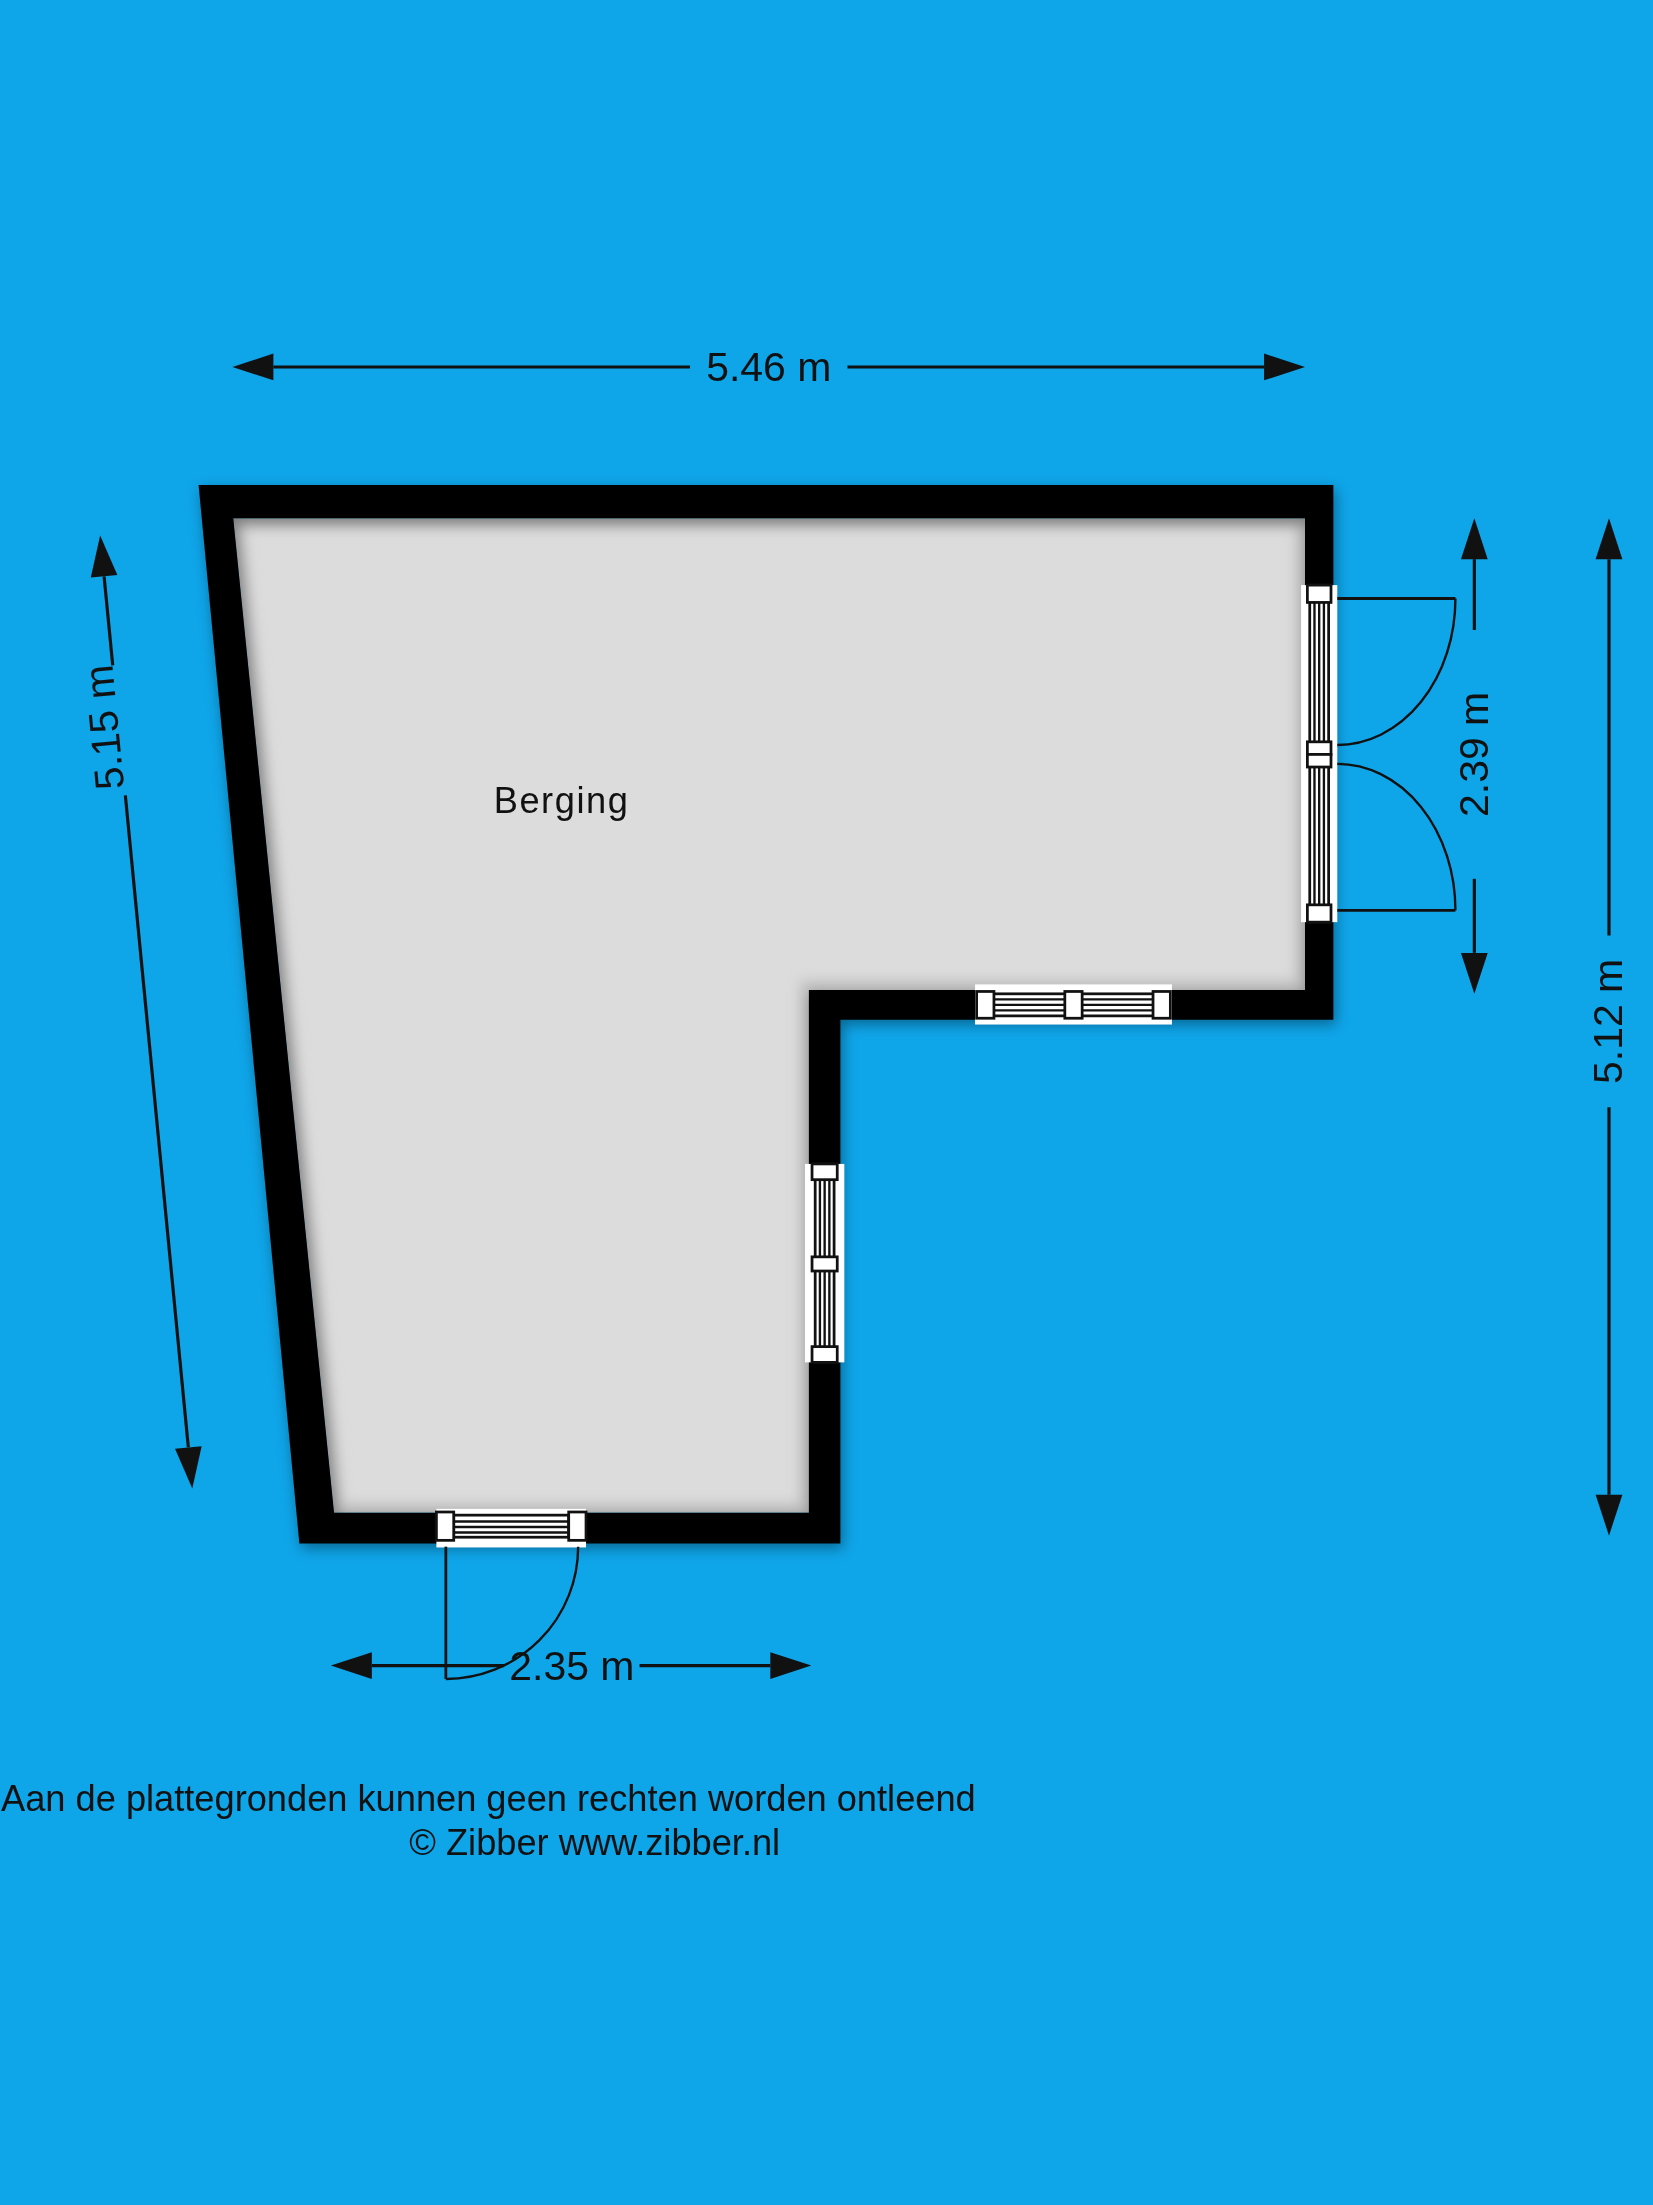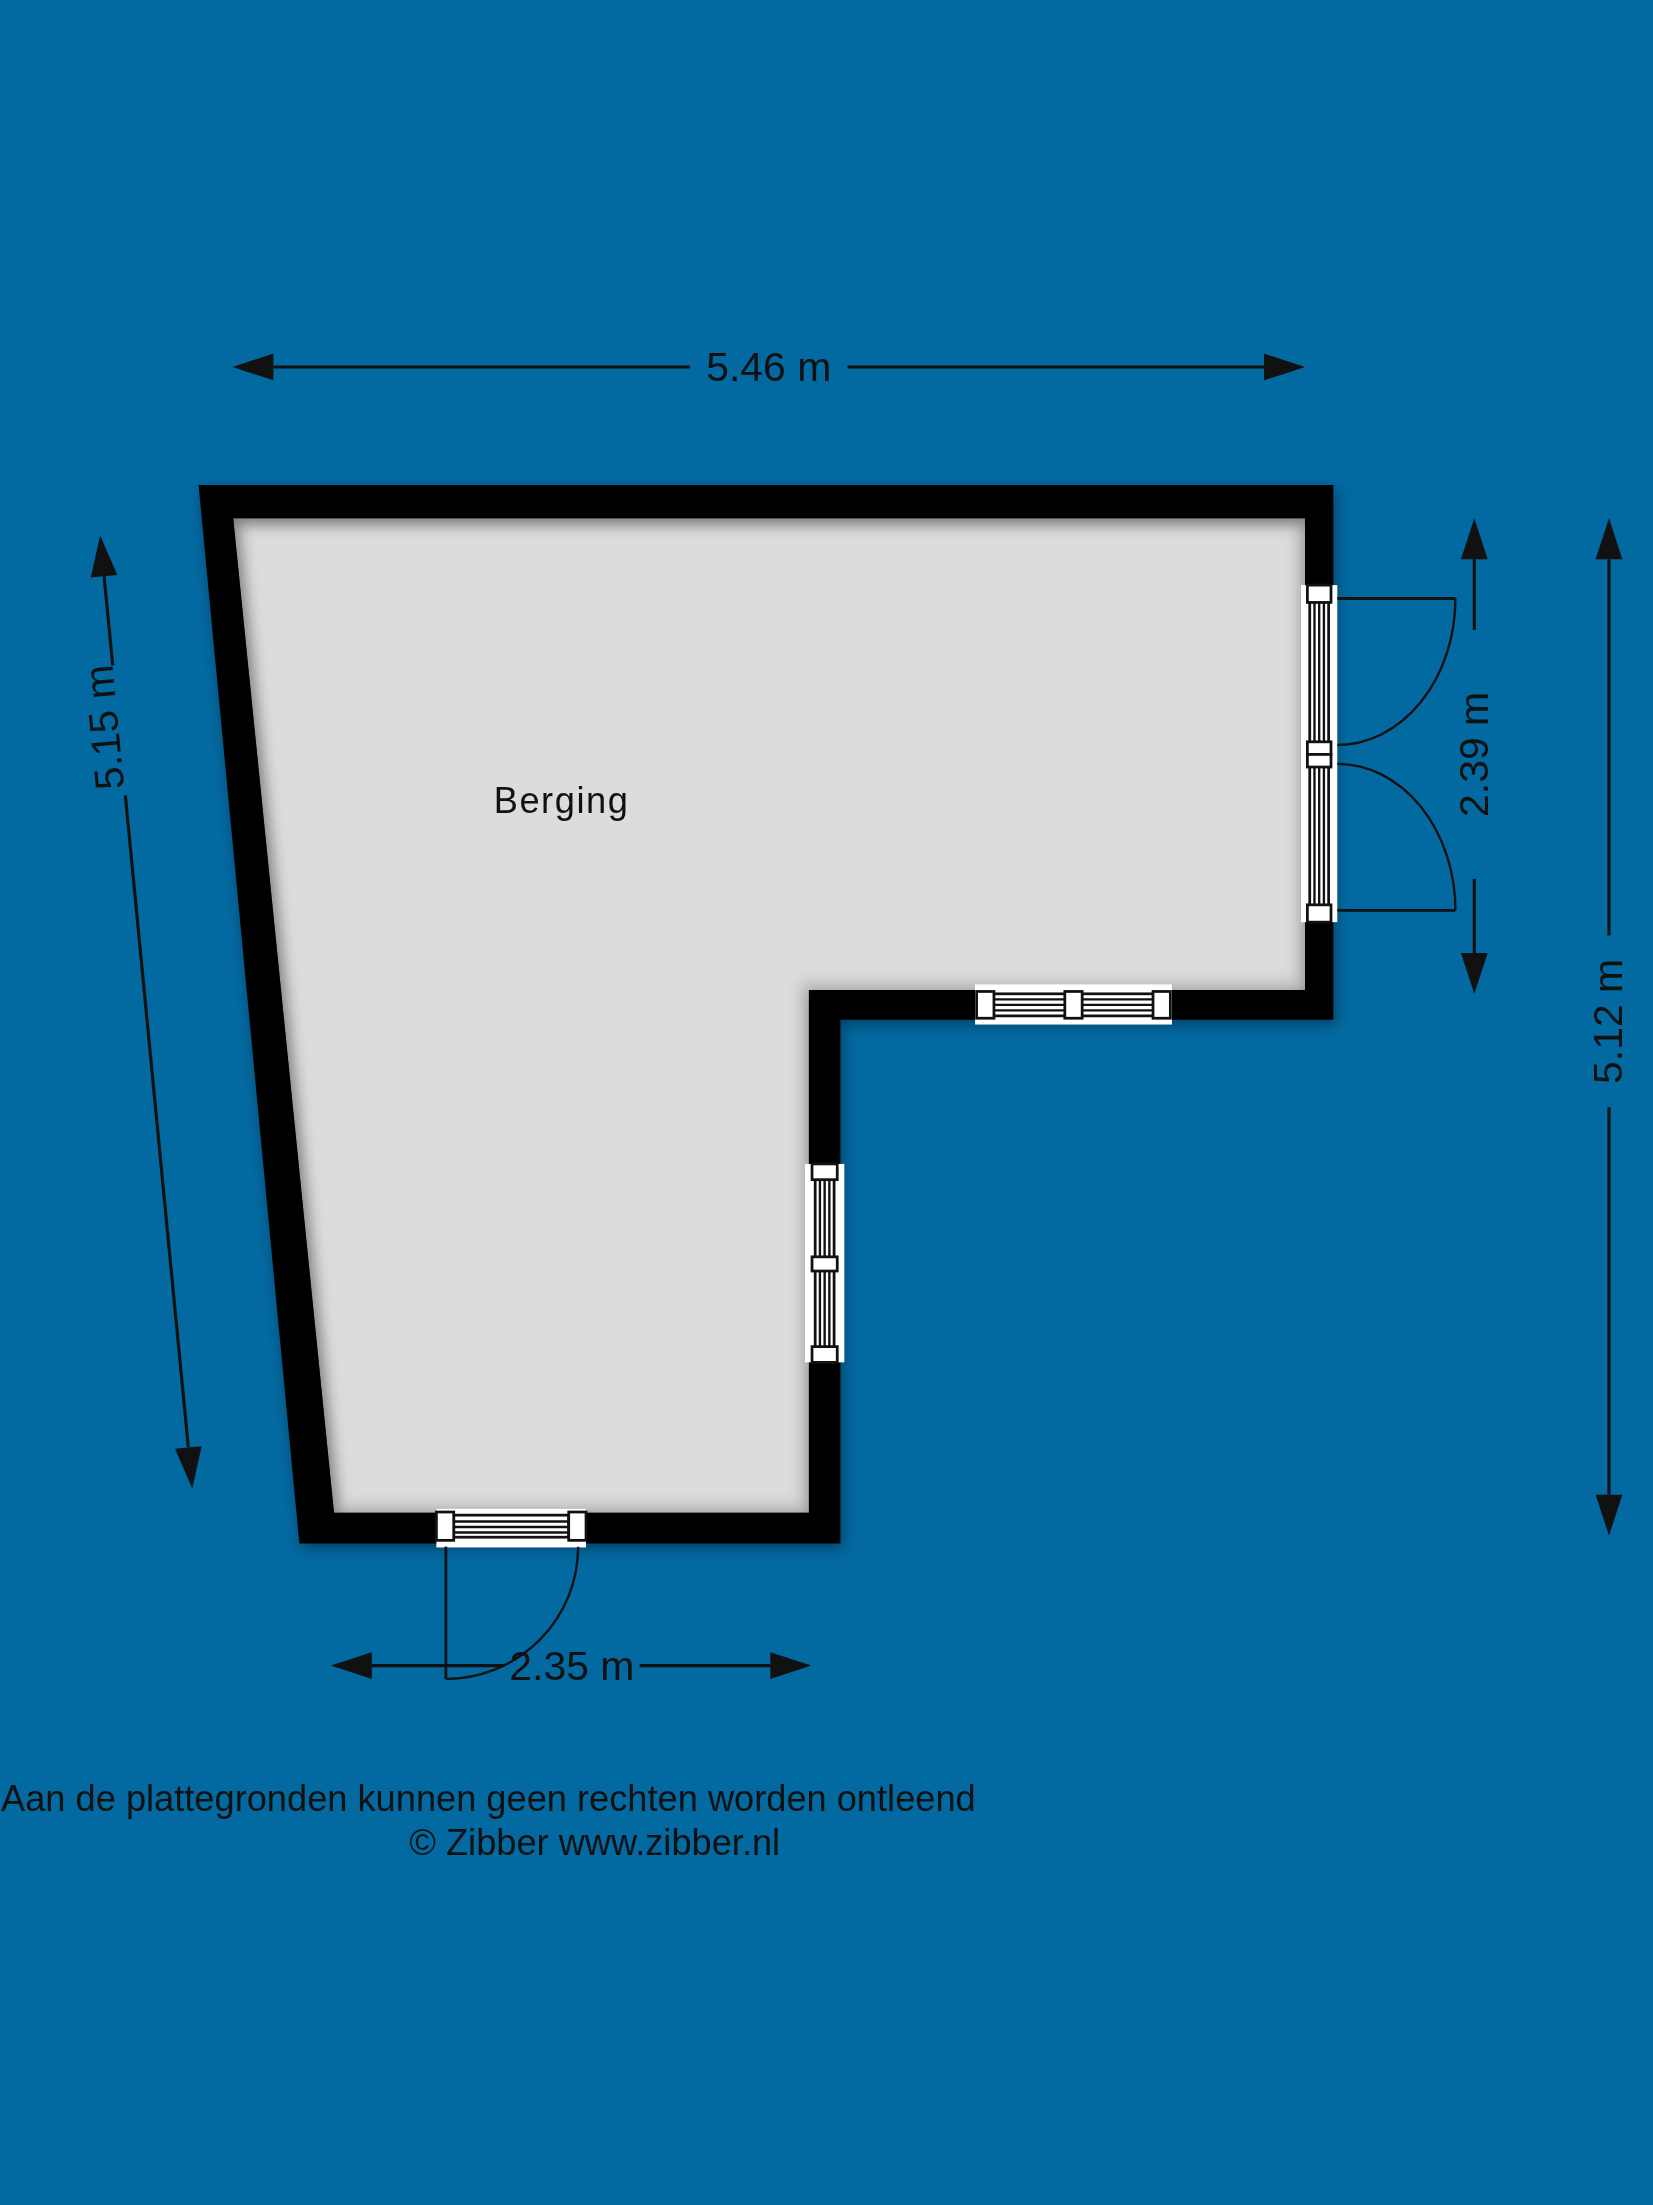--- a/index.html
+++ b/index.html
@@ -1,19 +1,19 @@
 <!DOCTYPE html>
 <html style="font-size:12.6px"><head>
 <meta charset="utf-8">
 <style>
   html,body{margin:0;padding:0;background:#ffffff;}
   .page{
     position:relative;
     width:1654px;height:2205px;
-    background:#0369a1;
+    background:#0ea5e9;
     font-family:"Liberation Sans","DejaVu Sans",sans-serif;
     overflow:hidden;
   }
   svg{display:block;width:1654px;height:2205px;}
   .dim-line{stroke:#111;stroke-width:4;fill:none;}
   .dim-head{fill:#111;stroke:none;}
   .dim-text{font-size:52px;fill:#111;text-anchor:middle;}
   .room-text{font-size:46px;fill:#111;text-anchor:middle;letter-spacing:2px;}
   .footer-text{font-size:46px;fill:#111;text-anchor:middle;}
   .frame{fill:#ffffff;stroke:#111;stroke-width:3.5;}

